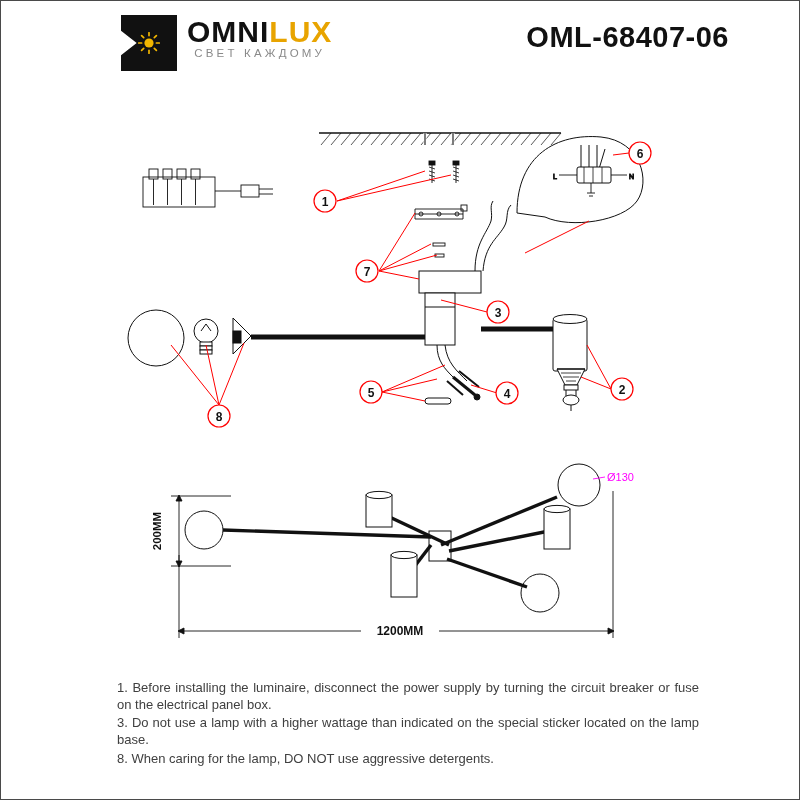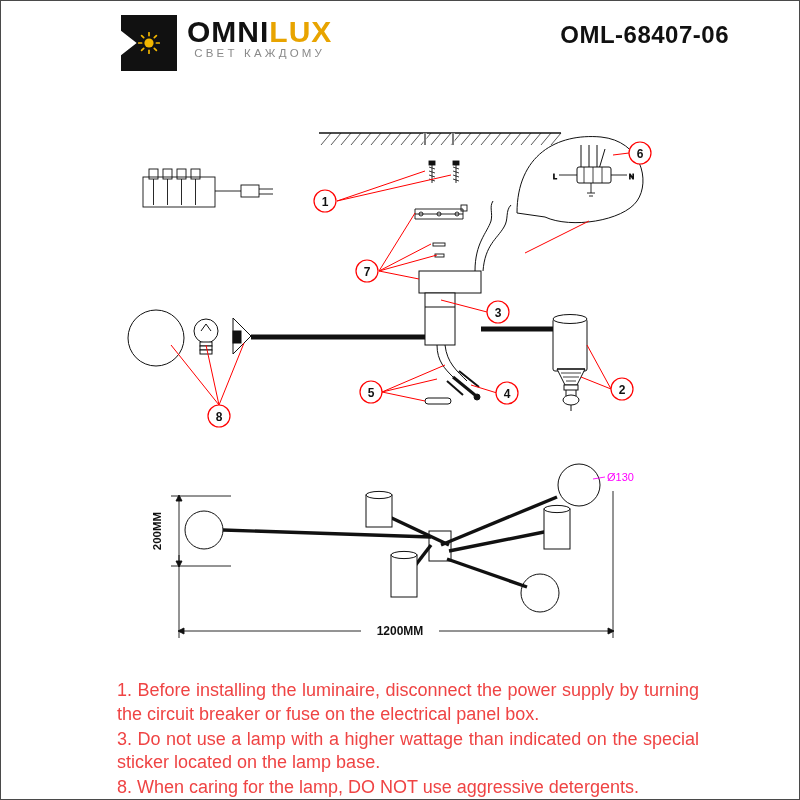--- a/index.html
+++ b/index.html
@@ -60,40 +60,40 @@
   .logo-sub {
     font-size: 11.5px;
     letter-spacing: 3.2px;
     color: #8a8a8a;
     margin-top: 0;
     text-align: center;
   }
   .model-code {
     position: absolute;
     right: 88px; top: 20px;
-    font-size: 24px;
+    font-size: 29px;
     font-weight: bold;
     letter-spacing: 0.5px;
     color: #111;
   }
   
   .canvas {
     position: absolute;
     left: 0; top: 92px;
     width: 800px; height: 560px;
   }
   .canvas svg { display: block; }
   
   .notes {
     position: absolute;
     left: 116px; top: 678px;
     width: 582px;
-    font-size: 18px;
+    font-size: 13px;
     line-height: 1.32;
-    color: #ef4444;
+    color: #404040;
     text-align: justify;
   }
   .notes p { margin: 0 0 1px 0; }
 </style>
 </head>
 <body>
 
 <div id="page">
 
   <div class="header">

